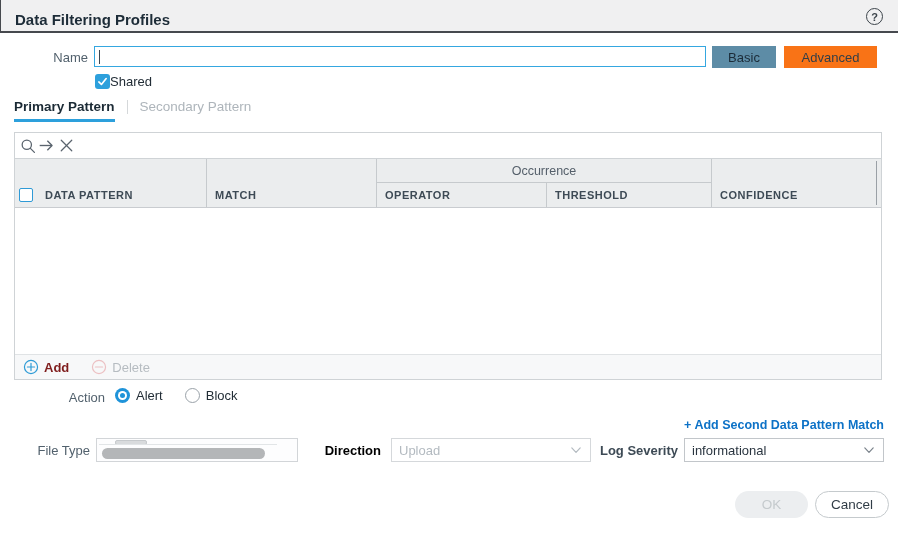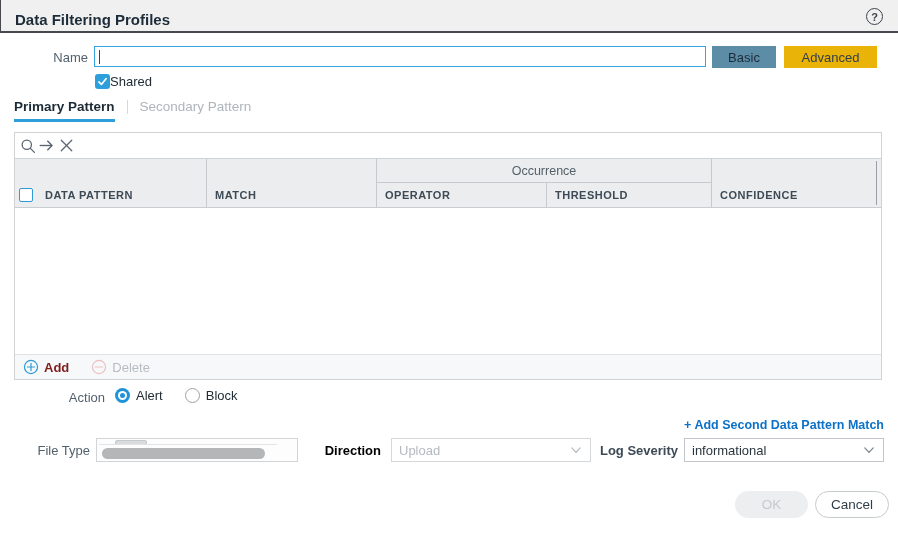--- a/index.html
+++ b/index.html
@@ -41,21 +41,21 @@
   .name-input .caret {
     position: absolute; left: 4px; top: 3px; width: 1px; height: 14px; background: #3b4751;
   }
   .btn-basic {
     position: absolute; left: 712px; top: 46px; width: 64px; height: 22px;
     background: #5d8ca6; color: #1b2b38; font-size: 13px;
     display: flex; align-items: center; justify-content: center; cursor: pointer;
   }
   .btn-advanced {
     position: absolute; left: 784px; top: 46px; width: 93px; height: 22px;
-    background: #eab308; color: #333e47; font-size: 13px;
+    background: #f97316; color: #333e47; font-size: 13px;
     display: flex; align-items: center; justify-content: center; cursor: pointer;
   }
   
   .shared-row { position: absolute; left: 95px; top: 74px; display: flex; align-items: center; }
   .checkbox-checked {
     width: 15px; height: 15px; background: #2da0dc; border-radius: 3px;
     display: flex; align-items: center; justify-content: center; cursor: pointer;
   }
   .shared-row .lbl { font-size: 13px; color: #222d36; }
   

